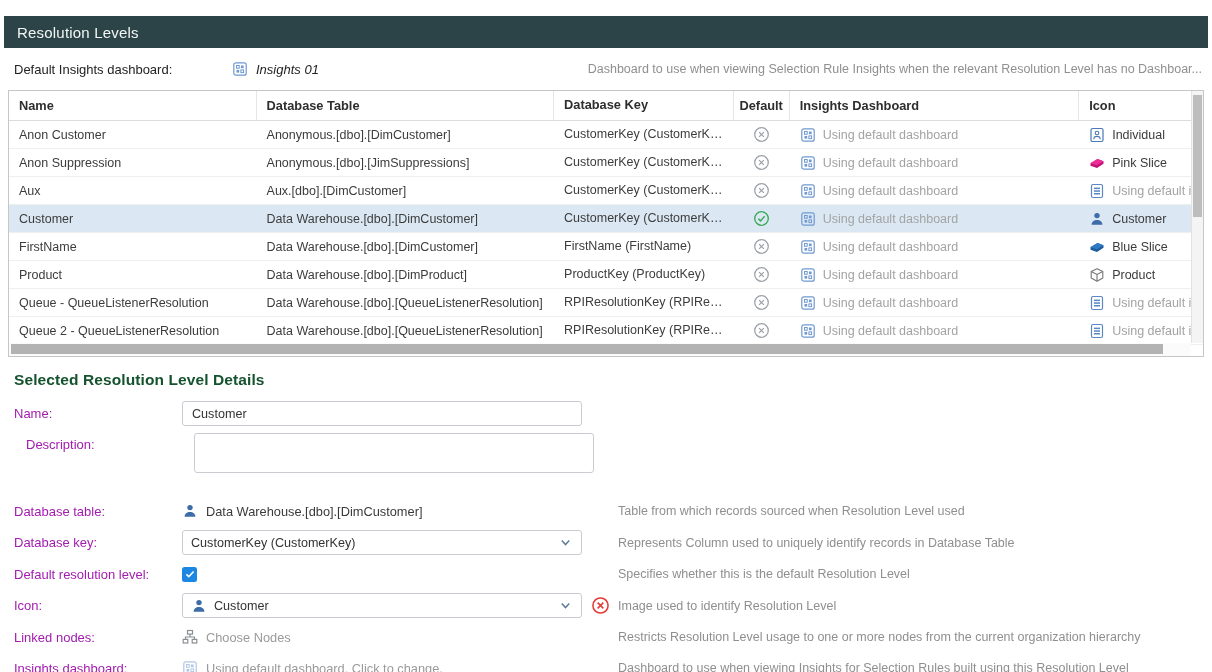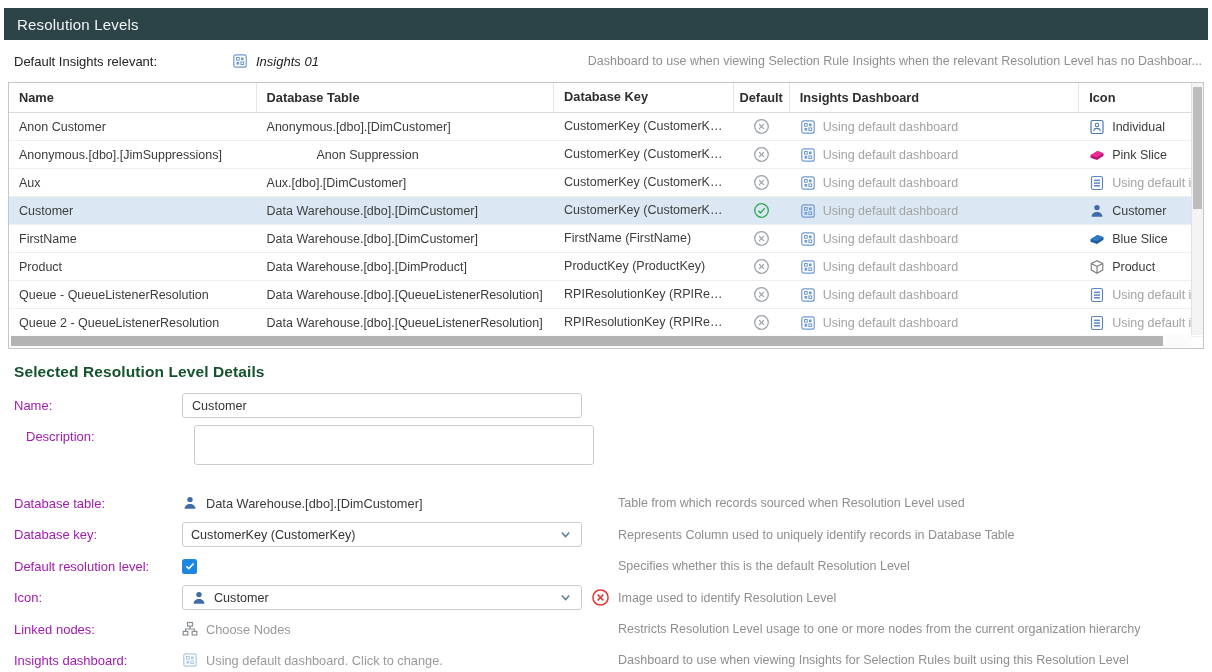--- a/index.html
+++ b/index.html
@@ -1,19 +1,19 @@
 <!DOCTYPE html>
 <html><head>
 <meta charset="utf-8">
 <style>
   * { margin:0; padding:0; box-sizing:border-box; }
   html,body { width:1212px; height:672px; overflow:hidden; background:#fff;
     font-family:"Liberation Sans","DejaVu Sans",sans-serif; }
 
-  .title-bar { margin:8px 4px 0 4px; height:32px; background:#2c4347; color:#f4f6f6;
+  .title-bar { margin:16px 4px 0 4px; height:32px; background:#2c4347; color:#f4f6f6;
     display:flex; align-items:center; padding-left:13px; font-size:15px; letter-spacing:.2px; }
 
   .meta-row { height:42px; display:flex; align-items:center; padding:0 10px 0 14px; }
   .meta-label { width:218px; font-size:13px; color:#222; flex-shrink:0; }
   .meta-value { margin-left:8px; font-size:13px; font-style:italic; color:#222; }
   .meta-hint { margin-left:auto; font-size:12.5px; color:#8f8f8f; white-space:nowrap; overflow:hidden; }
 
   .table-wrap { margin:0 8px; border:1px solid #c6c6c6; position:relative; height:267px; background:#fff; }
   .thead { display:flex; height:30px; align-items:center; border-bottom:1px solid #dcdcdc;
     font-size:12.8px; font-weight:bold; color:#2e2e2e; padding-right:12px; }
@@ -67,21 +67,21 @@
   .red-x { margin-left:9px; display:inline-flex; }
 </style>
 </head>
 <body>
 
 <div class="title-bar">
   <span>Resolution Levels</span>
 </div>
 
 <div class="meta-row">
-  <span class="meta-label">Default Insights relevant:</span>
+  <span class="meta-label">Default Insights dashboard:</span>
   <span class="ico">
       <svg width="16" height="16" viewBox="0 0 16 16">
         <rect x="1.8" y="1.8" width="12.4" height="12.4" rx="2" fill="none" stroke="#6f99cf" stroke-width="1.2"></rect>
         <rect x="4.5" y="4.5" width="2.7" height="2.7" fill="none" stroke="#6f99cf" stroke-width="1"></rect>
         <rect x="8.9" y="4.5" width="2.7" height="2.7" fill="#6f99cf"></rect>
         <rect x="4.5" y="8.9" width="2.7" height="2.7" fill="#6f99cf"></rect>
         <rect x="8.9" y="8.9" width="2.7" height="2.7" fill="none" stroke="#6f99cf" stroke-width="1"></rect>
       </svg>
     </span>
   <span class="meta-value">Insights 01</span>
@@ -127,22 +127,22 @@
             <svg width="16" height="16" viewBox="0 0 16 16">
               <rect x="2" y="1.5" width="12" height="13" rx="1.5" fill="none" stroke="#4a7ab5" stroke-width="1.2"></rect>
               <circle cx="8" cy="6" r="1.8" fill="none" stroke="#4a7ab5" stroke-width="1.1"></circle>
               <path d="M4.8 12.2 c0-1.8 1.4-2.8 3.2-2.8 s3.2 1 3.2 2.8" fill="none" stroke="#4a7ab5" stroke-width="1.1"></path>
             </svg>
           </span>
           <span class="">Individual</span>
         </div>
       </div>
       <div class="trow">
+        <div class="cell c1">Anon Suppression</div>
         <div class="cell c2">Anonymous.[dbo].[JimSuppressions]</div>
-        <div class="cell c1">Anon Suppression</div>
         <div class="cell c3">CustomerKey (CustomerKey)</div>
         <div class="cell c4">
           <span class="ico">
             <svg width="17" height="17" viewBox="0 0 18 18">
               <circle cx="9" cy="9" r="7.2" fill="none" stroke="#9aa0a6" stroke-width="1.3"></circle>
               <path d="M6.5 6.5 L11.5 11.5 M11.5 6.5 L6.5 11.5" stroke="#9aa0a6" stroke-width="1.3"></path>
             </svg>
           </span>
         </div>
         <div class="cell c5">

